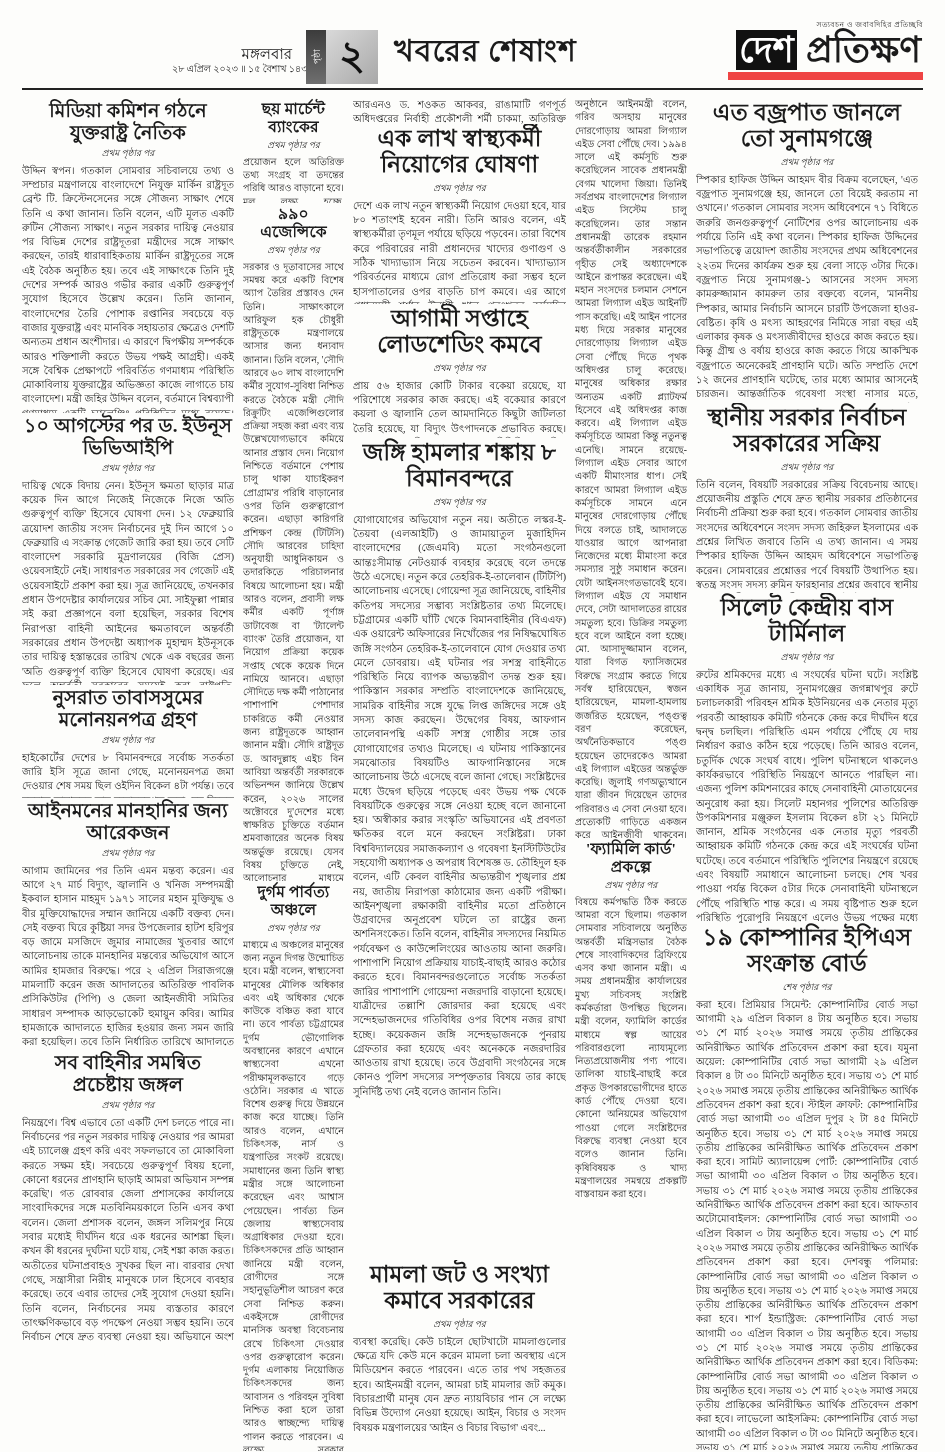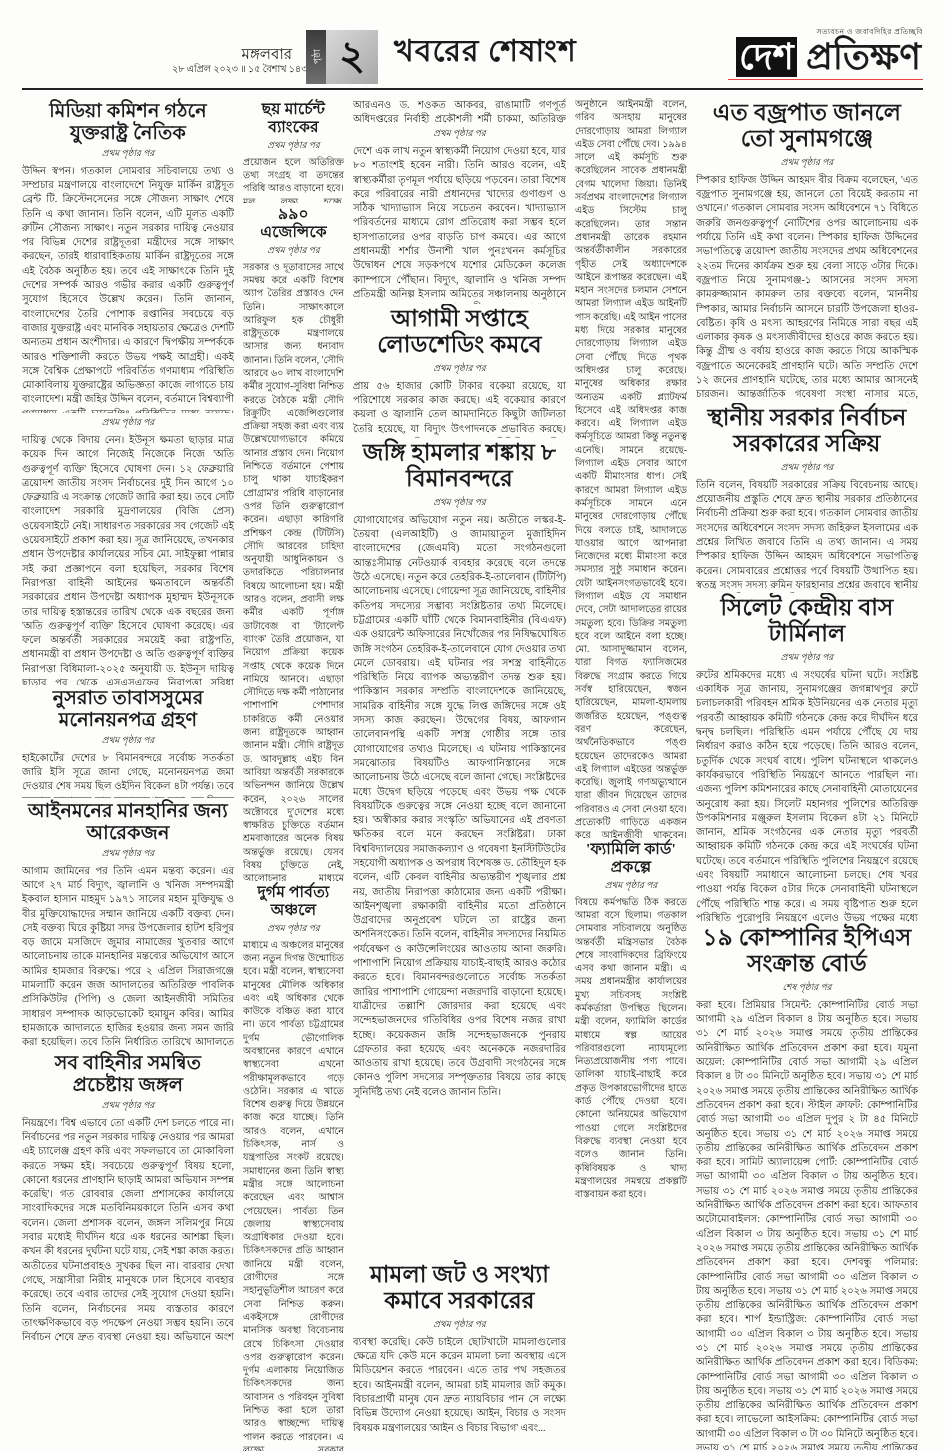--- a/index.html
+++ b/index.html
@@ -27,21 +27,21 @@
   }
   .pagebox-num{
     width:52px;background:linear-gradient(135deg,#d9d9d9,#a8a8a8);
     display:flex;align-items:center;justify-content:center;
     font-size:40px;font-weight:bold;color:#111;
   }
   .section-title{font-size:30px;font-weight:bold;letter-spacing:1px;padding:0 6px 8px 6px;white-space:nowrap;}
   .hdr-spacer{flex:1;}
   .brand{display:flex;flex-direction:column;align-items:flex-end;padding-bottom:6px;}
   .brand-tagline{font-size:7.5px;letter-spacing:.5px;margin-bottom:1px;}
-  .brand-name{font-size:36px;font-weight:bold;line-height:1;border-bottom:1px solid #ef4444;padding:0 2px 4px 8px;}
+  .brand-name{font-size:36px;font-weight:bold;line-height:1;border-bottom:8px solid #ef4444;padding:0 2px 4px 8px;}
   .brand-name .boxed{background:#111;color:#fff;padding:0 3px;}
   .hdr-rule{border:0;border-top:2px solid #222;margin:2px 0 8px 0;}
   
   .bands{display:flex;gap:9px;align-items:flex-start;}
   .band{display:flex;flex-direction:column;}
   .b1{width:212px;} .b2{width:101px;} .b3{width:213px;} .b4{width:112px;} .b5{width:222px;}
   .article{overflow:hidden;box-sizing:border-box;}
   .hl{margin:2px 0 0 0;text-align:center;font-weight:bold;line-height:1.15;letter-spacing:.2px;}
   .hl-lg{font-size:23px;} .hl-md{font-size:19px;} .hl-sm{font-size:15.5px;}
   .cont{text-align:center;font-size:9px;margin:2px 0 3px 0;font-style:italic;}
@@ -74,20 +74,21 @@
 
   <div class="bands">
 
     <div class="band b1">
       <div class="article" style="height:315px">
         <h2 class="hl hl-md">মিডিয়া কমিশন গঠনে যুক্তরাষ্ট্র নৈতিক</h2>
         <div class="cont">প্রথম পৃষ্ঠার পর</div>
         <p class="bodytext">উদ্দিন স্বপন। গতকাল সোমবার সচিবালয়ে তথ্য ও সম্প্রচার মন্ত্রণালয়ে বাংলাদেশে নিযুক্ত মার্কিন রাষ্ট্রদূত ব্রেন্ট টি. ক্রিস্টেনসেনের সঙ্গে সৌজন্য সাক্ষাৎ শেষে তিনি এ কথা জানান। তিনি বলেন, এটি মূলত একটি রুটিন সৌজন্য সাক্ষাৎ। নতুন সরকার দায়িত্ব নেওয়ার পর বিভিন্ন দেশের রাষ্ট্রদূতরা মন্ত্রীদের সঙ্গে সাক্ষাৎ করছেন, তারই ধারাবাহিকতায় মার্কিন রাষ্ট্রদূতের সঙ্গে এই বৈঠক অনুষ্ঠিত হয়। তবে এই সাক্ষাৎকে তিনি দুই দেশের সম্পর্ক আরও গভীর করার একটি গুরুত্বপূর্ণ সুযোগ হিসেবে উল্লেখ করেন। তিনি জানান, বাংলাদেশের তৈরি পোশাক রপ্তানির সবচেয়ে বড় বাজার যুক্তরাষ্ট্র এবং মানবিক সহায়তার ক্ষেত্রেও দেশটি অন্যতম প্রধান অংশীদার। এ কারণে দ্বিপক্ষীয় সম্পর্ককে আরও শক্তিশালী করতে উভয় পক্ষই আগ্রহী। একই সঙ্গে বৈশ্বিক প্রেক্ষাপটে পরিবর্তিত গণমাধ্যম পরিস্থিতি মোকাবিলায় যুক্তরাষ্ট্রের অভিজ্ঞতা কাজে লাগাতে চায় বাংলাদেশ। মন্ত্রী জহির উদ্দিন বলেন, বর্তমানে বিশ্বব্যাপী গণমাধ্যম একটি চ্যালেঞ্জিং পরিস্থিতির মধ্যে রয়েছে। প্রযুক্তিগতভাবে উন্নত দেশ হিসেবে যুক্তরাষ্ট্র কীভাবে নতুন মিডিয়া ইকোসিস্টেম পরিচালনা করছে, সে বিষয়ে তাদের অভিজ্ঞতা থেকে আমরা শিখতে চাই। বাংলাদেশের সঙ্গে যুক্তরাষ্ট্রের বিদ্যমান বন্ধুত্বপূর্ণ সম্পর্ককে আরও এগিয়ে নিতে গণমাধ্যম, প্রযুক্তি ও নীতিগত সহায়তার ক্ষেত্রে পারস্পরিক সহযোগিতা বাড়ানোর বিষয়ে আলোচনা হয়েছে বলে জানান তিনি। সরকারকে এখন একই সঙ্গে গণমাধ্যমের স্বাধীনতা নিশ্চিত করা এবং জনগণকে অপতথ্যের ক্ষতি থেকে রক্ষা করার দায়িত্ব পালন করতে হচ্ছে। এ বিষয়ে যুক্তরাষ্ট্রের অভিজ্ঞতা বিনিময়ের মাধ্যমে কার্যকর সমাধান খোঁজার উদ্যোগ নেওয়া হবে বলেও উল্লেখ করেন মন্ত্রী।</p>
       </div>
       <div class="article" style="height:272px">
+        <h2 class="hl hl-md">১০ আগস্টের পর ড. ইউনূস ভিভিআইপি</h2>
         <div class="cont">প্রথম পৃষ্ঠার পর</div>
         <p class="bodytext">দায়িত্ব থেকে বিদায় নেন। ইউনূস ক্ষমতা ছাড়ার মাত্র কয়েক দিন আগে নিজেই নিজেকে নিজে 'অতি গুরুত্বপূর্ণ ব্যক্তি' হিসেবে ঘোষণা দেন। ১২ ফেব্রুয়ারি ত্রয়োদশ জাতীয় সংসদ নির্বাচনের দুই দিন আগে ১০ ফেব্রুয়ারি এ সংক্রান্ত গেজেট জারি করা হয়। তবে সেটি বাংলাদেশ সরকারি মুদ্রণালয়ের (বিজি প্রেস) ওয়েবসাইটে নেই। সাধারণত সরকারের সব গেজেট এই ওয়েবসাইটে প্রকাশ করা হয়। সূত্র জানিয়েছে, তখনকার প্রধান উপদেষ্টার কার্যালয়ের সচিব মো. সাইফুল্লা পান্নার সই করা প্রজ্ঞাপনে বলা হয়েছিল, সরকার বিশেষ নিরাপত্তা বাহিনী আইনের ক্ষমতাবলে অন্তর্বর্তী সরকারের প্রধান উপদেষ্টা অধ্যাপক মুহাম্মদ ইউনূসকে তার দায়িত্ব হস্তান্তরের তারিখ থেকে এক বছরের জন্য 'অতি গুরুত্বপূর্ণ ব্যক্তি' হিসেবে ঘোষণা করেছে। এর ফলে অন্তর্বর্তী সরকারের সময়েই করা রাষ্ট্রপতি, প্রধানমন্ত্রী বা প্রধান উপদেষ্টা ও অতি গুরুত্বপূর্ণ ব্যক্তির নিরাপত্তা বিধিমালা-২০২৫ অনুযায়ী ড. ইউনূস দায়িত্ব ছাড়ার পর থেকে এসএসএফের নিরাপত্তা সুবিধা পাচ্ছেন। একজন ভিভিআইপি হিসেবে তার বাসভবন ও কর্মস্থলে দায়িত্ব পালন করা হচ্ছে। গঠিত হয় অন্তর্বর্তী সরকার। এরপর প্রায় ১৮ মাস দায়িত্ব পালনের পর গত ২৮ ফেব্রুয়ারি তিনি রাষ্ট্রীয় অতিথি ভবন যমুনা ছাড়েন।</p>
       </div>
       <div class="article" style="height:113px">
         <h2 class="hl hl-md">নুসরাত তাবাসসুমের মনোনয়নপত্র গ্রহণ</h2>
         <div class="cont">প্রথম পৃষ্ঠার পর</div>
         <p class="bodytext">হাইকোর্টের দেশের ৮ বিমানবন্দরে সর্বোচ্চ সতর্কতা জারি ইসি সূত্রে জানা গেছে, মনোনয়নপত্র জমা দেওয়ার শেষ সময় ছিল ওইদিন বিকেল ৪টা পর্যন্ত। তবে নুসরাত তাবাসসুম তার মনোনয়নপত্র জমা দেন বিকেল ৪টা ১৯ মিনিটে। নির্ধারিত সময় অতিক্রম করায় কমিশন তার মনোনয়নপত্র বাতিল করে। একই দিনে এনসিপির আরেক নেত্রী ও দলের যুগ্ম আহ্বায়ক মনিরা শারমিনের প্রার্থিতাও বাতিল করে ইসি। আপিলেও তার প্রার্থিতা টিকেনি।</p>
       </div>
       <div class="article" style="height:252px">
         <h2 class="hl hl-md">আইনমনের মানহানির জন্য আরেকজন</h2>
@@ -117,20 +118,21 @@
         <div class="cont">প্রথম পৃষ্ঠার পর</div>
         <p class="bodytext">মাধ্যমে এ অঞ্চলের মানুষের জন্য নতুন দিগন্ত উন্মোচিত হবে। মন্ত্রী বলেন, স্বাস্থ্যসেবা মানুষের মৌলিক অধিকার এবং এই অধিকার থেকে কাউকে বঞ্চিত করা যাবে না। তবে পার্বত্য চট্টগ্রামের দুর্গম ভৌগোলিক অবস্থানের কারণে এখানে স্বাস্থ্যসেবা এখনো পরীক্ষামূলকভাবে গড়ে ওঠেনি। সরকার এ খাতে বিশেষ গুরুত্ব দিয়ে উন্নয়নে কাজ করে যাচ্ছে। তিনি আরও বলেন, এখানে চিকিৎসক, নার্স ও যন্ত্রপাতির সংকট রয়েছে। সমাধানের জন্য তিনি স্বাস্থ্য মন্ত্রীর সঙ্গে আলোচনা করেছেন এবং আশ্বাস পেয়েছেন। পার্বত্য তিন জেলায় স্বাস্থ্যসেবায় অগ্রাধিকার দেওয়া হবে। চিকিৎসকদের প্রতি আহ্বান জানিয়ে মন্ত্রী বলেন, রোগীদের সঙ্গে সহানুভূতিশীল আচরণ করে সেবা নিশ্চিত করুন। একইসঙ্গে রোগীদের মানসিক অবস্থা বিবেচনায় রেখে চিকিৎসা দেওয়ার ওপর গুরুত্বারোপ করেন। দুর্গম এলাকায় নিয়োজিত চিকিৎসকদের জন্য আবাসন ও পরিবহন সুবিধা নিশ্চিত করা হলে তারা আরও স্বাচ্ছন্দ্যে দায়িত্ব পালন করতে পারবেন। এ লক্ষ্যে সরকার অবকাঠামোগত উন্নয়নেও প্রয়োজনীয় পদক্ষেপ গ্রহণ করবে। সরকার হিসেবে প্রত্যন্ত অঞ্চলের মানুষের দোরগোড়ায় স্বাস্থ্যসেবা পৌঁছে নেওয়া আমাদের দায়িত্ব। সে লক্ষ্যে প্রয়োজনীয় সব উদ্যোগ গ্রহণ করা হবে। সিভিল সার্জন ডা. নুয়েন খীসার সভাপতিত্বে অনুষ্ঠানে আরও বক্তব্য দেন, জেলা পরিষদের চেয়ারম্যান কৃষিবিদ কাজল তালুকদার, রাঙামাটি সদর জোন কমান্ডার লে. কর্নেল মো. এরশাদ রাহাত, রাঙামাটি মেডিকেল কলেজের অধ্যাপক ডা. শ্রীমন্ত বড়ুয়া, রাঙামাটি সদর হাসপাতাল...</p>
       </div>
     </div>
 
     <div class="band b3">
       <div class="article" style="height:26px">
         <p class="tail">আরএনও ড. শওকত আকবর, রাঙামাটি গণপূর্ত অধিদপ্তরের নির্বাহী প্রকৌশলী শর্মী চাকমা, অতিরিক্ত পুলিশ সুপার মো. ইকবাল হোসাইন</p>
       </div>
       <div class="article" style="height:180px">
+        <h2 class="hl hl-lg">এক লাখ স্বাস্থ্যকর্মী নিয়োগের ঘোষণা</h2>
         <div class="cont">প্রথম পৃষ্ঠার পর</div>
         <p class="bodytext">দেশে এক লাখ নতুন স্বাস্থ্যকর্মী নিয়োগ দেওয়া হবে, যার ৮০ শতাংশই হবেন নারী। তিনি আরও বলেন, এই স্বাস্থ্যকর্মীরা তৃণমূল পর্যায়ে ছড়িয়ে পড়বেন। তারা বিশেষ করে পরিবারের নারী প্রধানদের খাদ্যের গুণাগুণ ও সঠিক খাদ্যাভ্যাস নিয়ে সচেতন করবেন। খাদ্যাভ্যাস পরিবর্তনের মাধ্যমে রোগ প্রতিরোধ করা সম্ভব হলে হাসপাতালের ওপর বাড়তি চাপ কমবে। এর আগে প্রধানমন্ত্রী শর্শার উনাশী খাল পুনঃখনন কর্মসূচির উদ্বোধন শেষে সড়কপথে যশোর মেডিকেল কলেজ ক্যাম্পাসে পৌঁছান। বিদ্যুৎ, জ্বালানি ও খনিজ সম্পদ প্রতিমন্ত্রী অনিল্প ইসলাম অমিতের সঞ্চালনায় অনুষ্ঠানে আরও বক্তব্য রাখেন স্বাস্থ্যমন্ত্রী সরকার সাখাওয়াত হোসেন বকুল। এসময় মঞ্চে উপস্থিত ছিলেন বিএনপির ভাইস চেয়ারম্যান অধ্যাপক নার্গিস বেগম, পানিসম্পদমন্ত্রী শহীদ উদ্দিন চৌধুরী এ্যানি, স্থানীয় সরকার প্রতিমন্ত্রী মীর শাহে আলম, পানিসম্পদ প্রতিমন্ত্রী ফরহাদ হোসেন আজাদ।</p>
       </div>
       <div class="article" style="height:134px">
         <h2 class="hl hl-lg">আগামী সপ্তাহে লোডশেডিং কমবে</h2>
         <div class="cont">প্রথম পৃষ্ঠার পর</div>
         <p class="bodytext">প্রায় ৫৬ হাজার কোটি টাকার বকেয়া রয়েছে, যা পরিশোধে সরকার কাজ করছে। এই বকেয়ার কারণে কয়লা ও জ্বালানি তেল আমদানিতে কিছুটা জটিলতা তৈরি হয়েছে, যা বিদ্যুৎ উৎপাদনকে প্রভাবিত করছে। দ্রুত বকেয়া পরিশোধের মাধ্যমে পরিস্থিতি স্বাভাবিক করার চেষ্টা চলছে বলে জানান তিনি। দীর্ঘমেয়াদে বিদ্যুৎ সংকট মোকাবিলায় নবায়নযোগ্য জ্বালানির ওপর জোর দেওয়ার কথা উল্লেখ করে মন্ত্রী বলেন, হাজার মেগাওয়াট সৌরবিদ্যুৎ উৎপাদনের লক্ষ্যমাত্রা রয়েছে। লক্ষ্য বাস্তবায়নে জমির সংকট কাটাতে রেলওয়ের অব্যবহৃত জমি ব্যবহারের পরিকল্পনা নেওয়া হয়েছে। নদী ভাঙনে জেগে ওঠা চরাঞ্চলেও বড় আকারের উদ্যোগ নেওয়া হয়েছে। ইতোমধ্যে সিরাজগঞ্জে এ ধরনের প্রকল্পের কাজ শুরু হয়েছে। নবায়নযোগ্য বাড়াতে বিশেষ প্রণোদনা ও কর সুবিধা দেওয়ার উদ্যোগ বাস্তবায়িত হলে বিদ্যুৎ খাতে চাপ কমবে এবং টেকসই জ্বালানি ব্যবস্থার দিকে দেশ এগিয়ে যাবে বলে আশাবাদ ব্যক্ত করেন জ্বালানিমন্ত্রী।</p>
       </div>
       <div class="article" style="height:822px">
         <h2 class="hl hl-lg">জঙ্গি হামলার শঙ্কায় ৮ বিমানবন্দরে</h2>

